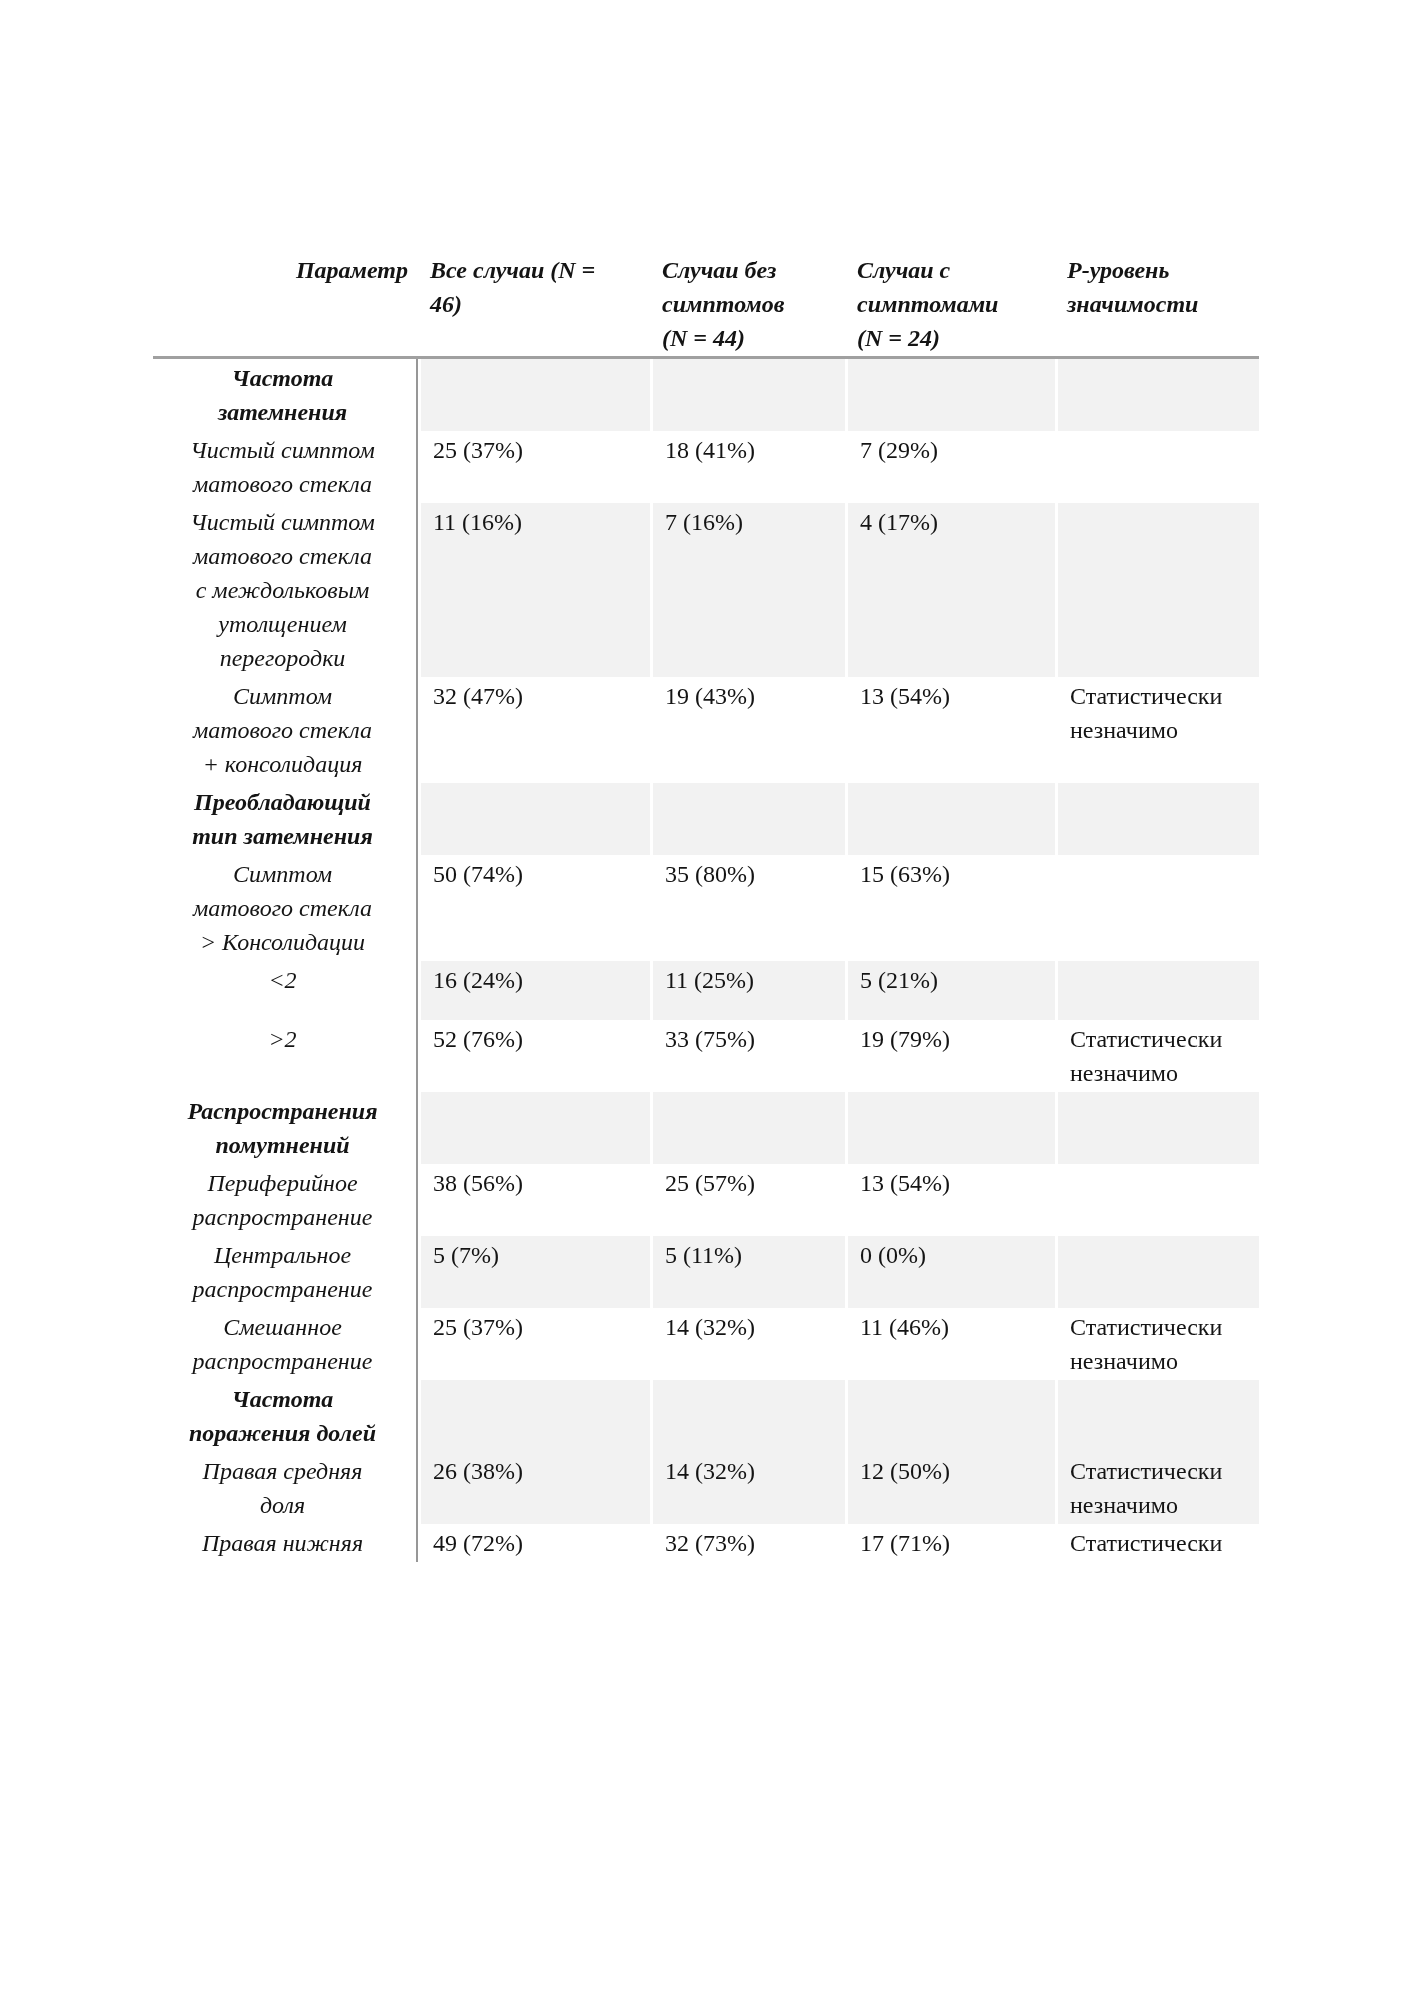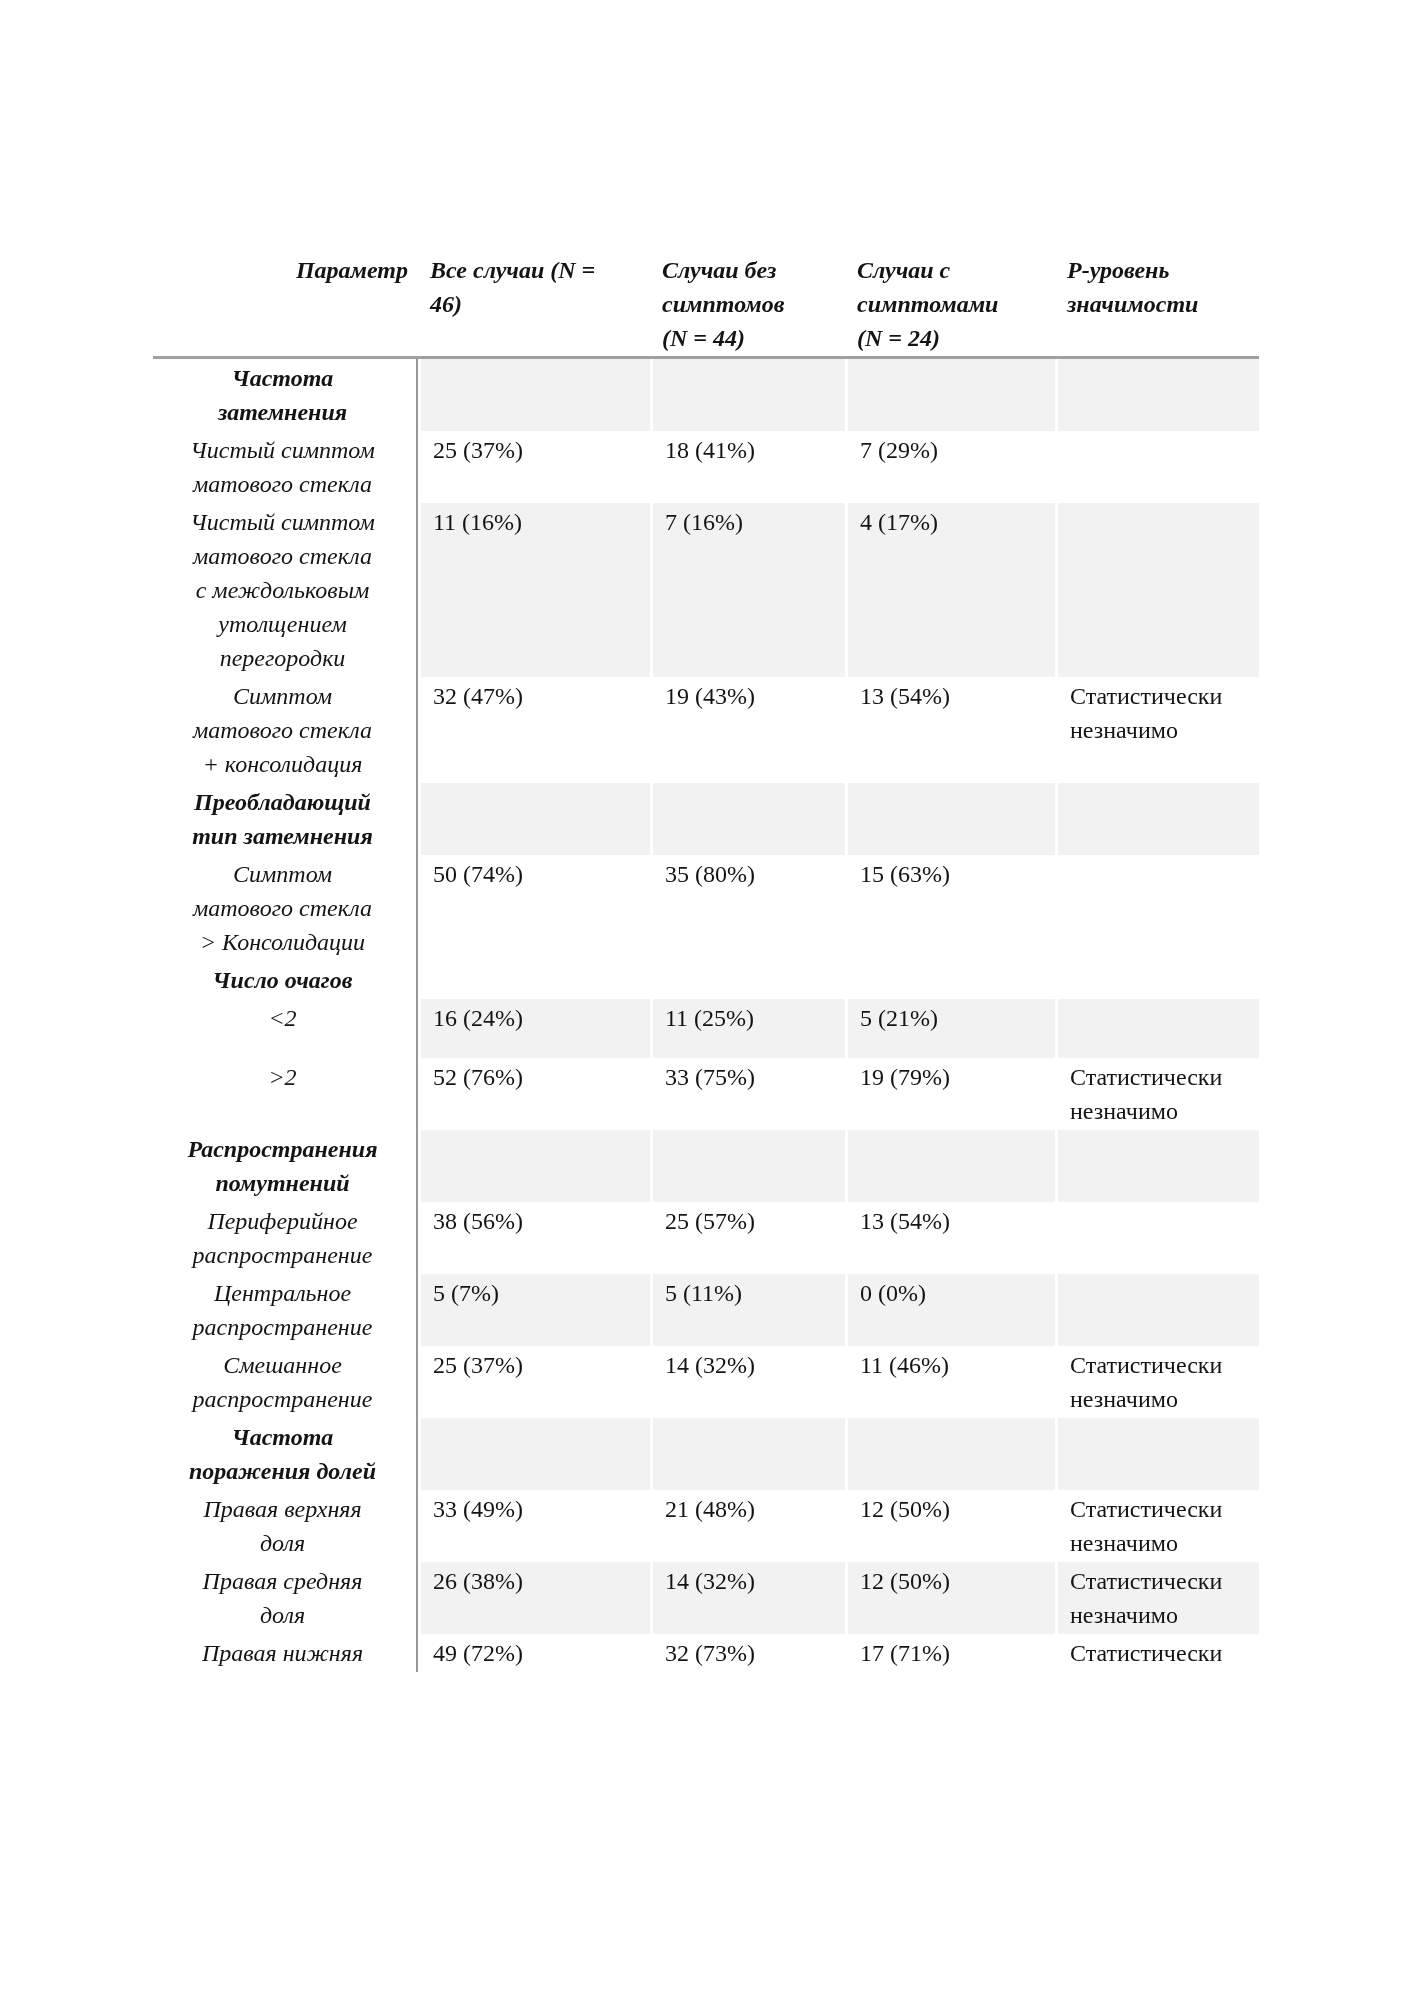--- a/index.html
+++ b/index.html
@@ -122,27 +122,20 @@
   </tr>
           <tr>
     <td class="param">Симптом
 матового стекла
 &gt; Консолидации</td>
     <td class="val">50 (74%)</td>
     <td class="val">35 (80%)</td>
     <td class="val">15 (63%)</td>
     <td class="val pcol"></td>
   </tr>
-          <tr class="section">
-    <td class="param">Число очагов</td>
-    <td class="val"></td>
-    <td class="val"></td>
-    <td class="val"></td>
-    <td class="val pcol"></td>
-  </tr>
           <tr class="shaded spacer">
     <td class="param">&lt;2</td>
     <td class="val">16 (24%)</td>
     <td class="val">11 (25%)</td>
     <td class="val">5 (21%)</td>
     <td class="val pcol"></td>
   </tr>
           <tr>
     <td class="param">&gt;2</td>
     <td class="val">52 (76%)</td>
@@ -185,29 +178,20 @@
 незначимо</td>
   </tr>
           <tr class="shaded section">
     <td class="param">Частота
 поражения долей</td>
     <td class="val"></td>
     <td class="val"></td>
     <td class="val"></td>
     <td class="val pcol"></td>
   </tr>
-          <tr>
-    <td class="param">Правая верхняя
-доля</td>
-    <td class="val">33 (49%)</td>
-    <td class="val">21 (48%)</td>
-    <td class="val">12 (50%)</td>
-    <td class="val pcol">Статистически
-незначимо</td>
-  </tr>
           <tr class="shaded">
     <td class="param">Правая средняя
 доля</td>
     <td class="val">26 (38%)</td>
     <td class="val">14 (32%)</td>
     <td class="val">12 (50%)</td>
     <td class="val pcol">Статистически
 незначимо</td>
   </tr>
           <tr>

